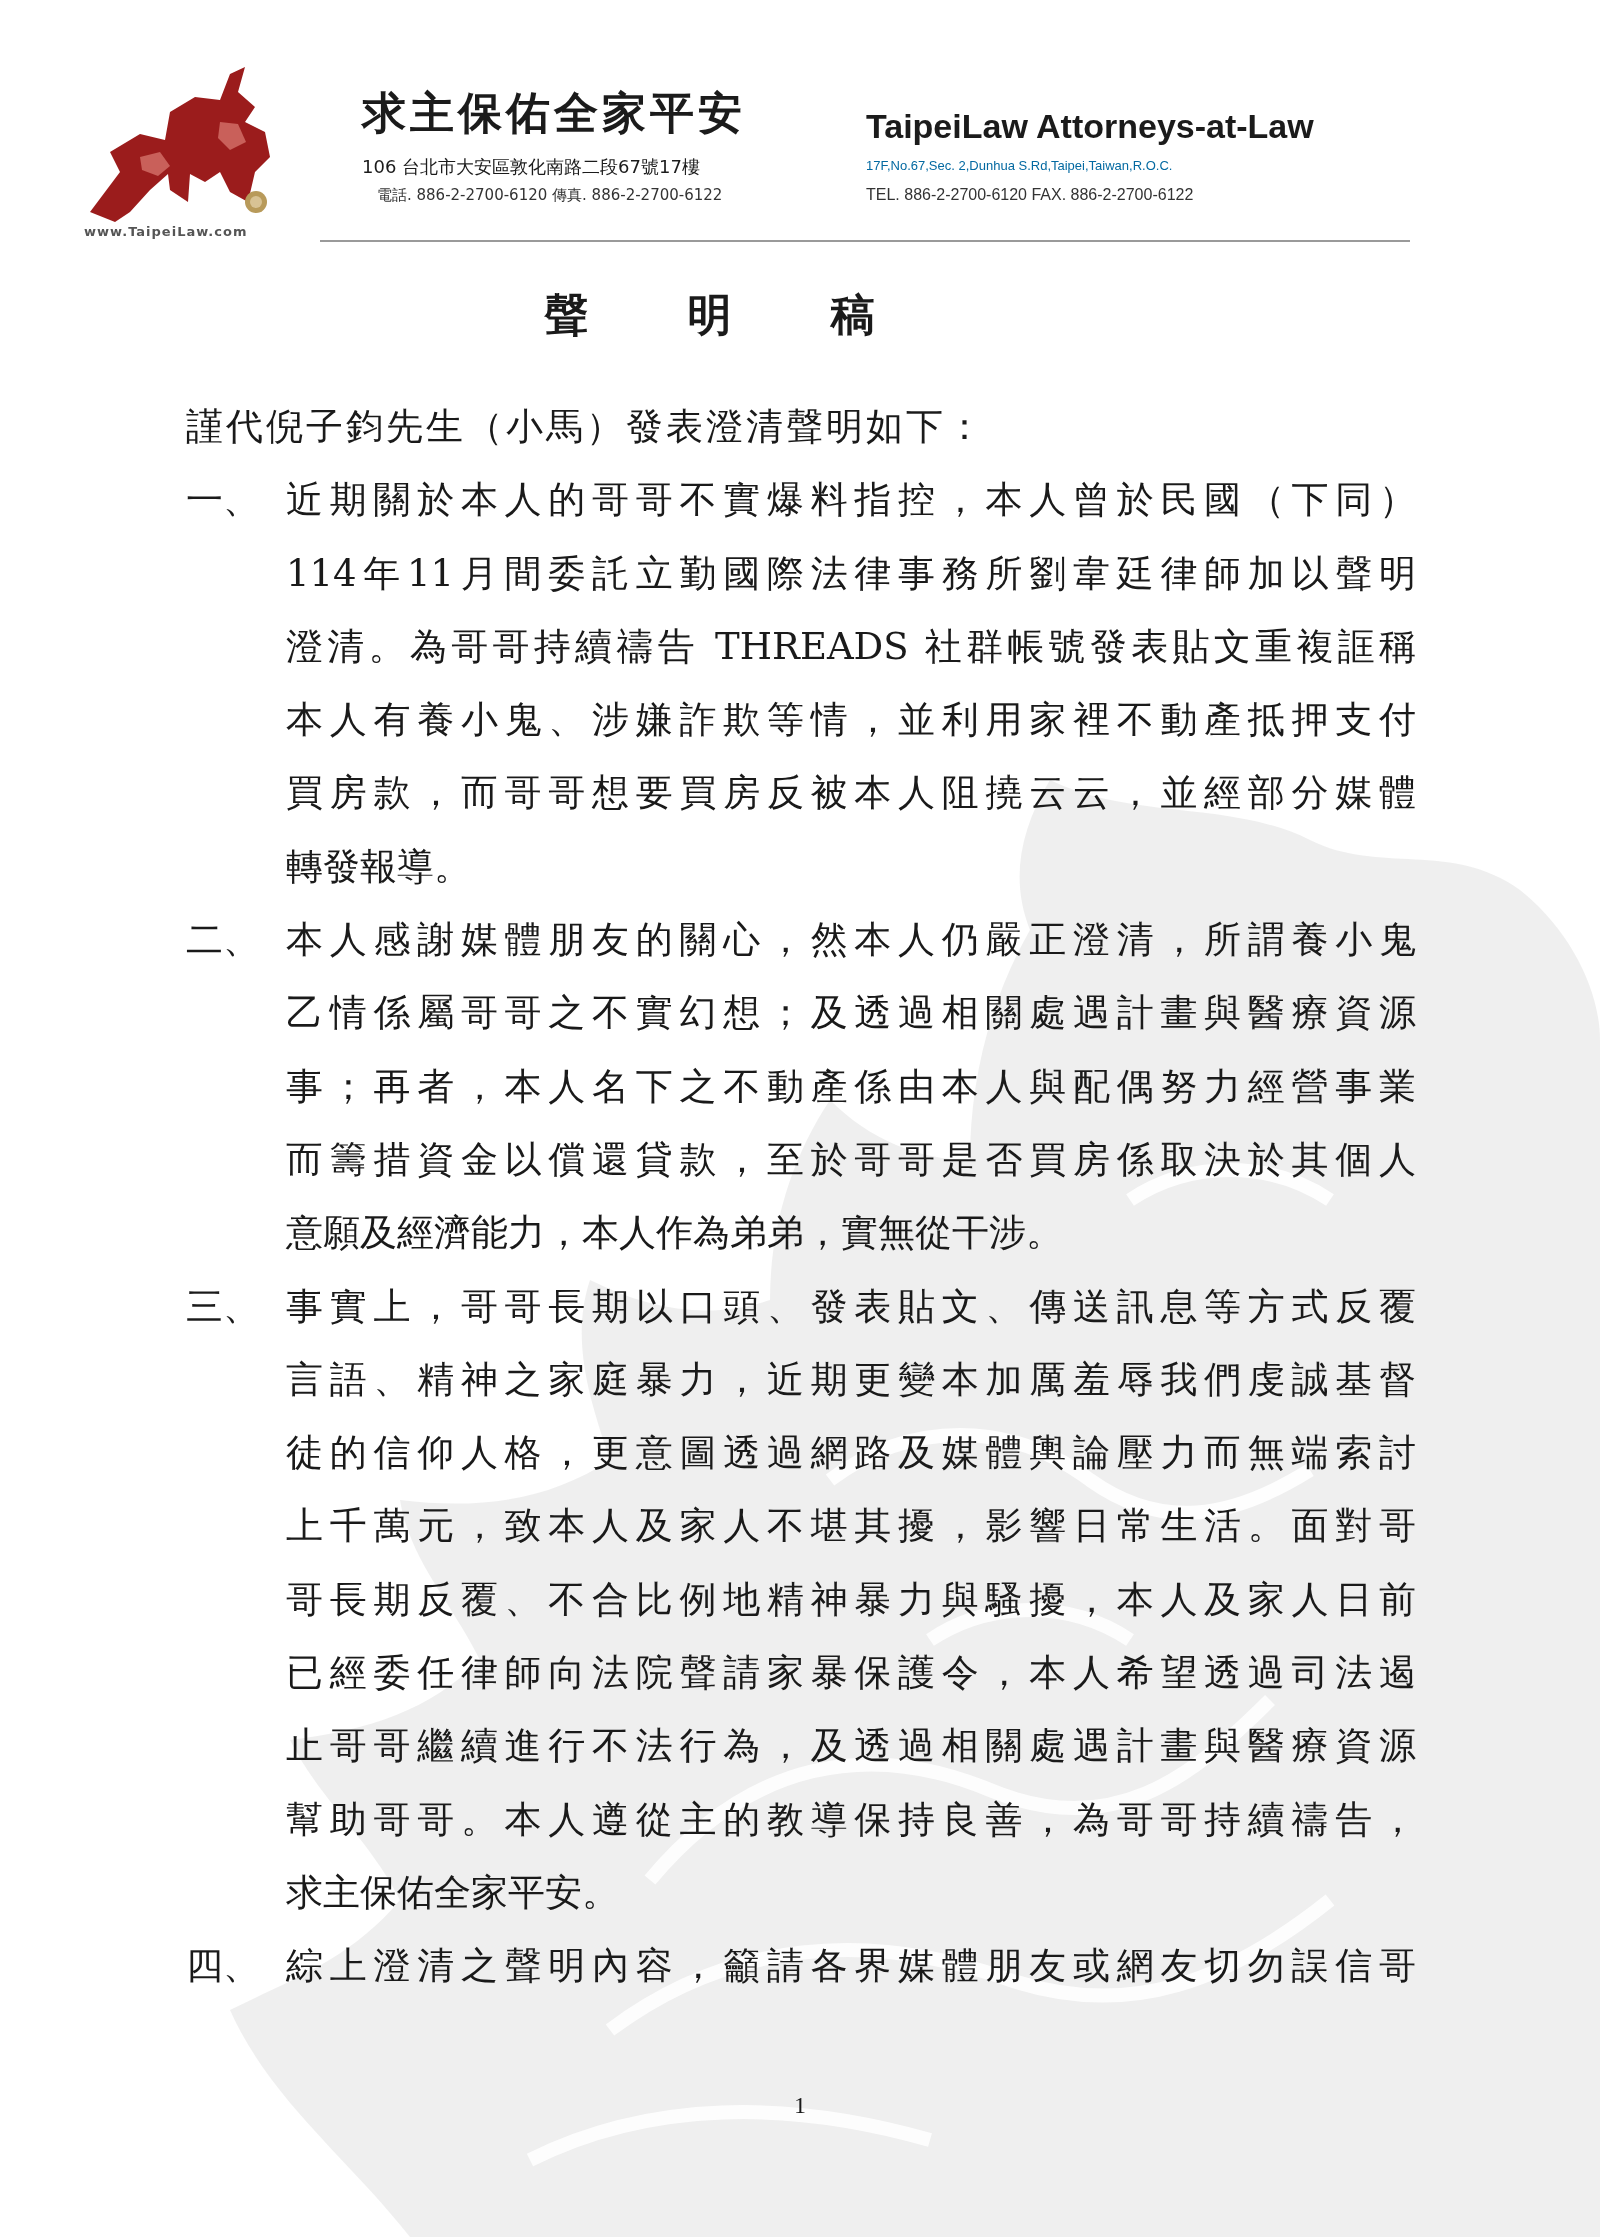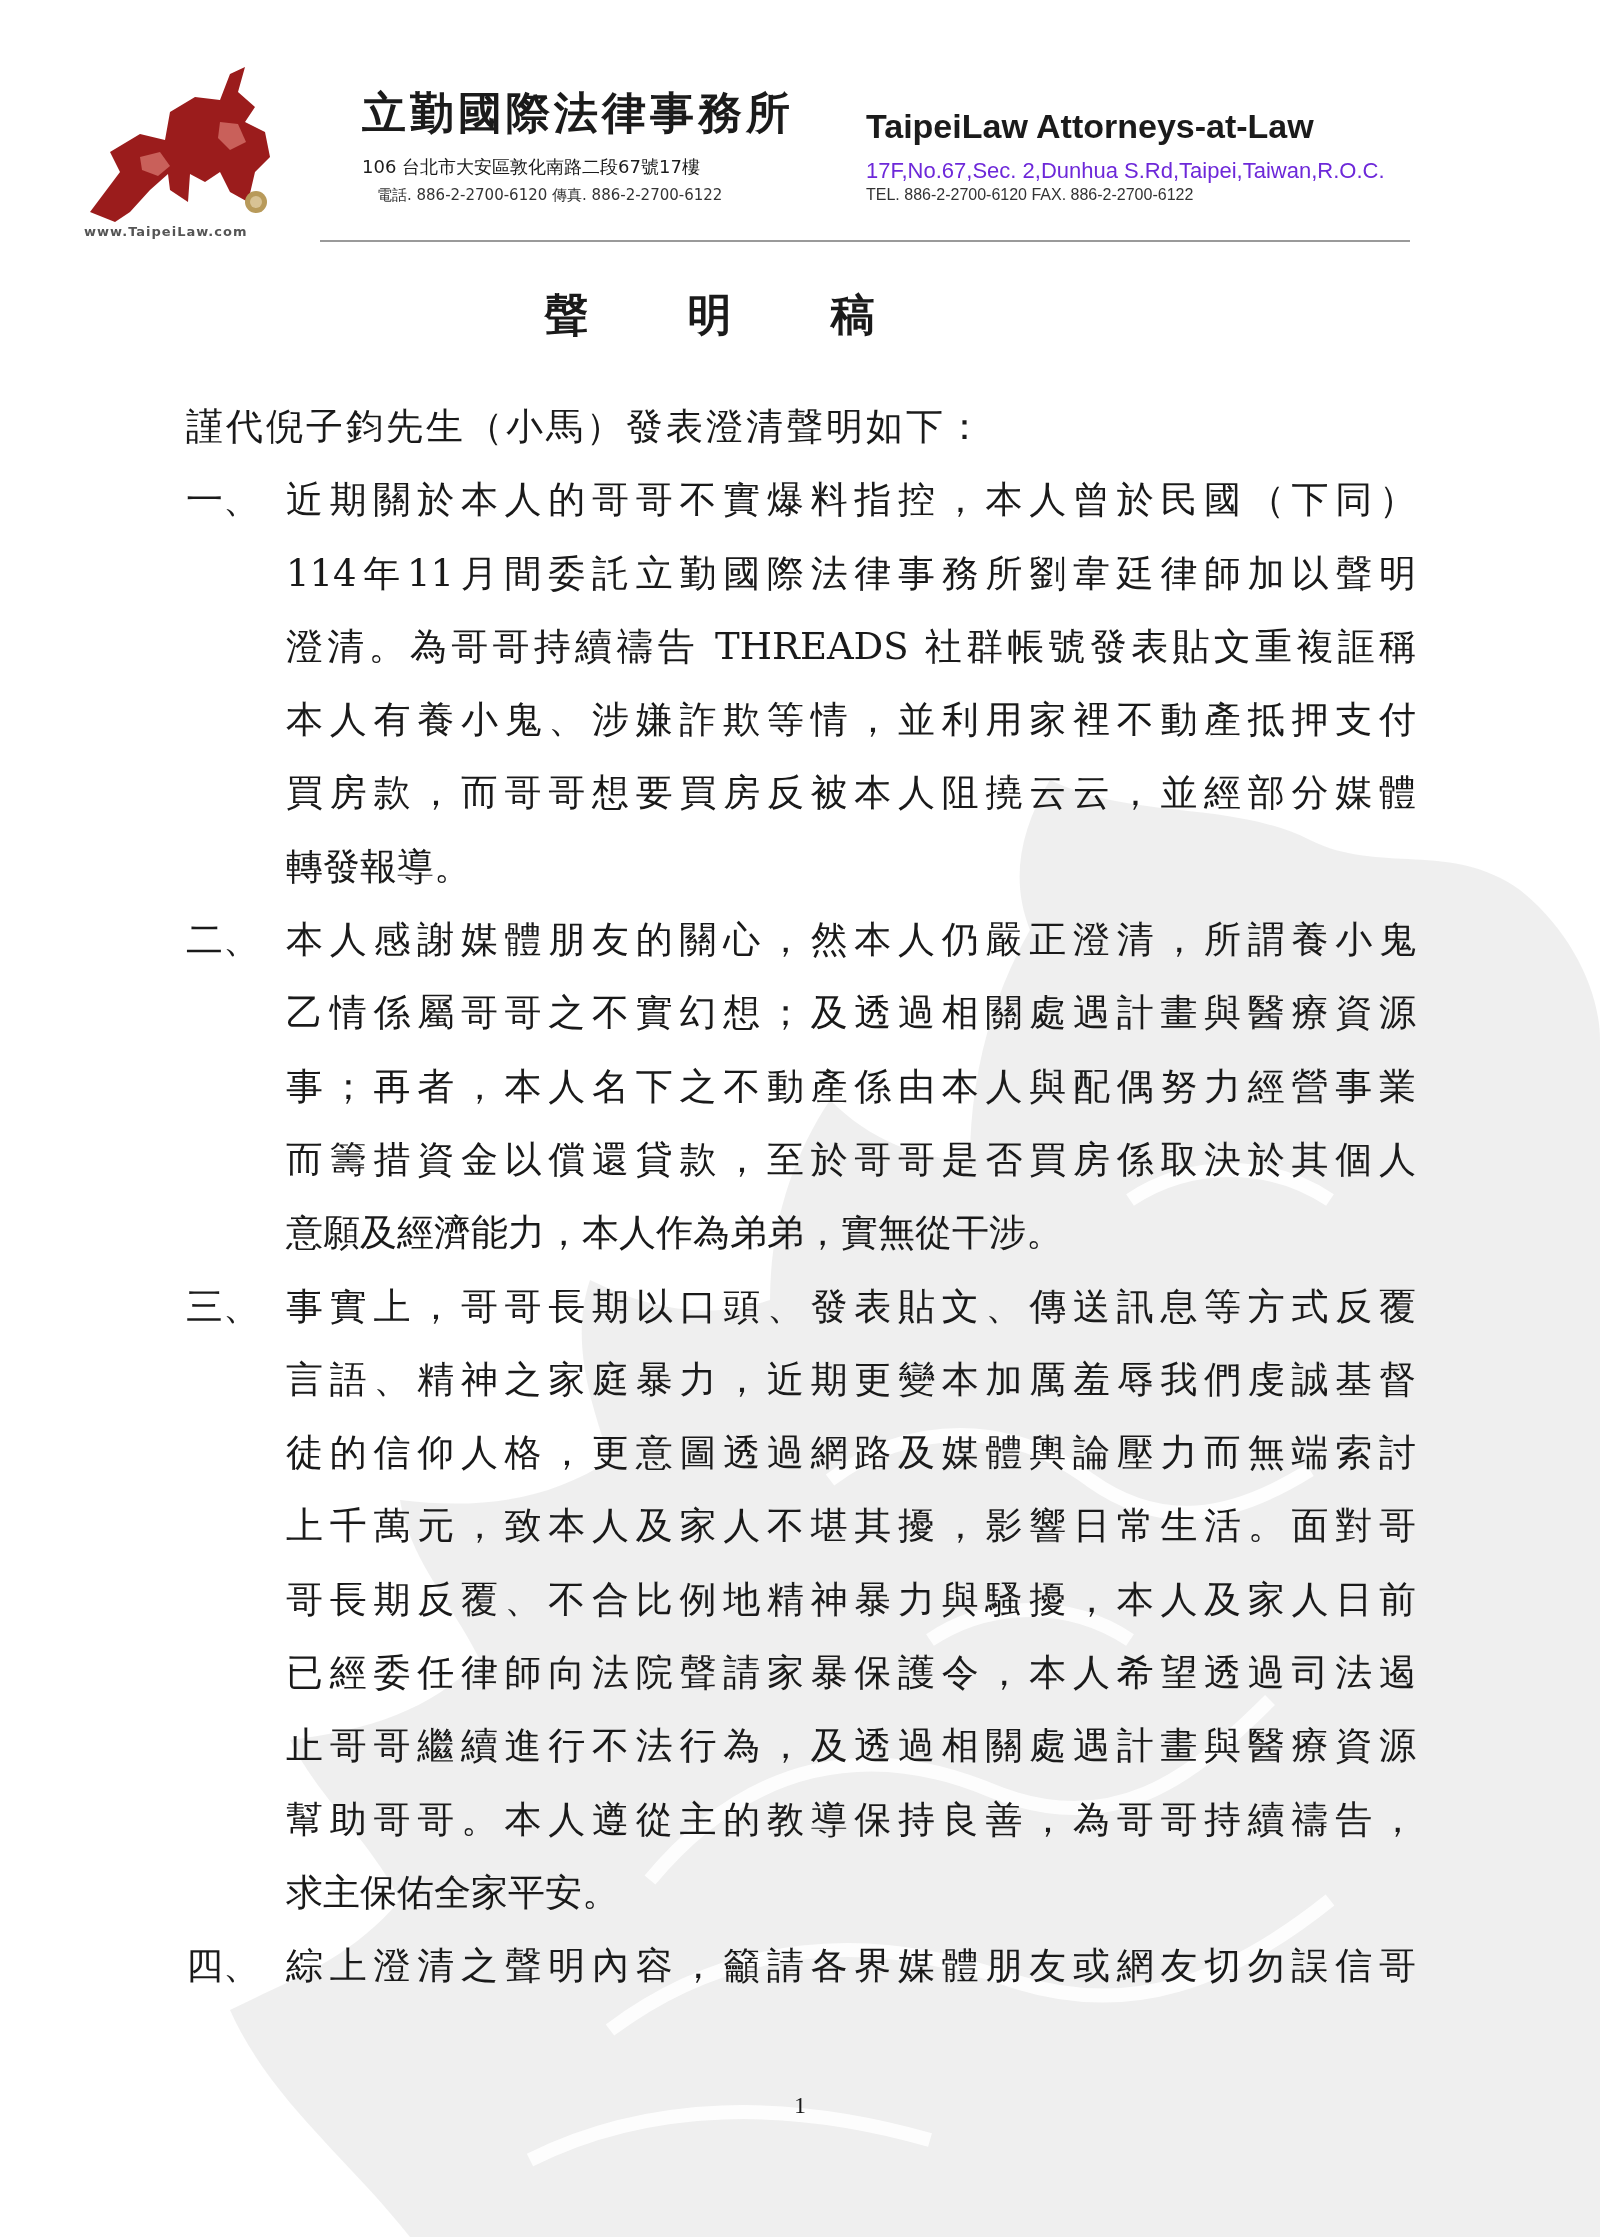--- a/index.html
+++ b/index.html
@@ -92,22 +92,22 @@
       font-family: "DejaVu Sans", "Liberation Sans", sans-serif;
       font-size: 15px;
       color: #333333;
       margin-left: 15px;
     }
     .addr-en {
       position: absolute;
       left: 866px;
       top: 158px;
       font-family: "Liberation Sans", "DejaVu Sans", sans-serif;
-      font-size: 22px;
-      color: #6d28d9;
+      font-size: 13px;
+      color: #0369a1;
     }
     .phone-en {
       position: absolute;
       left: 866px;
       top: 186px;
       font-family: "Liberation Sans", "DejaVu Sans", sans-serif;
       font-size: 16px;
       color: #333333;
     }
     .divider {
@@ -203,21 +203,21 @@
   <div class="letterhead">
     <svg class="logo" viewBox="0 0 220 180" xmlns="http://www.w3.org/2000/svg">
       <path fill="#9b1c1c" d="M20 150 L 50 110 L 40 90 L 70 72 L 95 78 L 100 50 L 125 35 L 150 38 L 160 12 L 175 5 L 168 30 L 185 45 L 175 60 L 195 70 L 200 95 L 185 110 L 178 140 L 160 130 L 150 110 L 135 120 L 120 112 L 118 140 L 100 128 L 98 112 L 80 128 L 60 150 L 45 160 Z"></path>
       <path fill="#c9605a" d="M70 95 L 90 90 L 100 104 L 88 114 L 72 108 Z"></path>
       <path fill="#c9605a" d="M150 60 L 168 62 L 176 80 L 160 88 L 148 76 Z"></path>
       <circle cx="186" cy="140" r="11" fill="#b89a5a"></circle>
       <circle cx="186" cy="140" r="6" fill="#d8c294"></circle>
     </svg>
     <div class="logo-url">www.TaipeiLaw.com</div>
 
-    <div class="firm-cn-name">立勤國際法律事務所</div>
+    <div class="firm-cn-name">求主保佑全家平安</div>
     <div class="firm-en-name">TaipeiLaw Attorneys-at-Law</div>
     <div class="addr-cn">106  台北市大安區敦化南路二段67號17樓</div>
     <div class="phone-cn">電話. 886-2-2700-6120  傳真. 886-2-2700-6122</div>
     <div class="addr-en">17F,No.67,Sec. 2,Dunhua S.Rd,Taipei,Taiwan,R.O.C.</div>
     <div class="phone-en">TEL. 886-2-2700-6120  FAX. 886-2-2700-6122</div>
     <div class="divider"></div>
   </div>
 
   <div class="doc-title">
     <span>聲</span>

